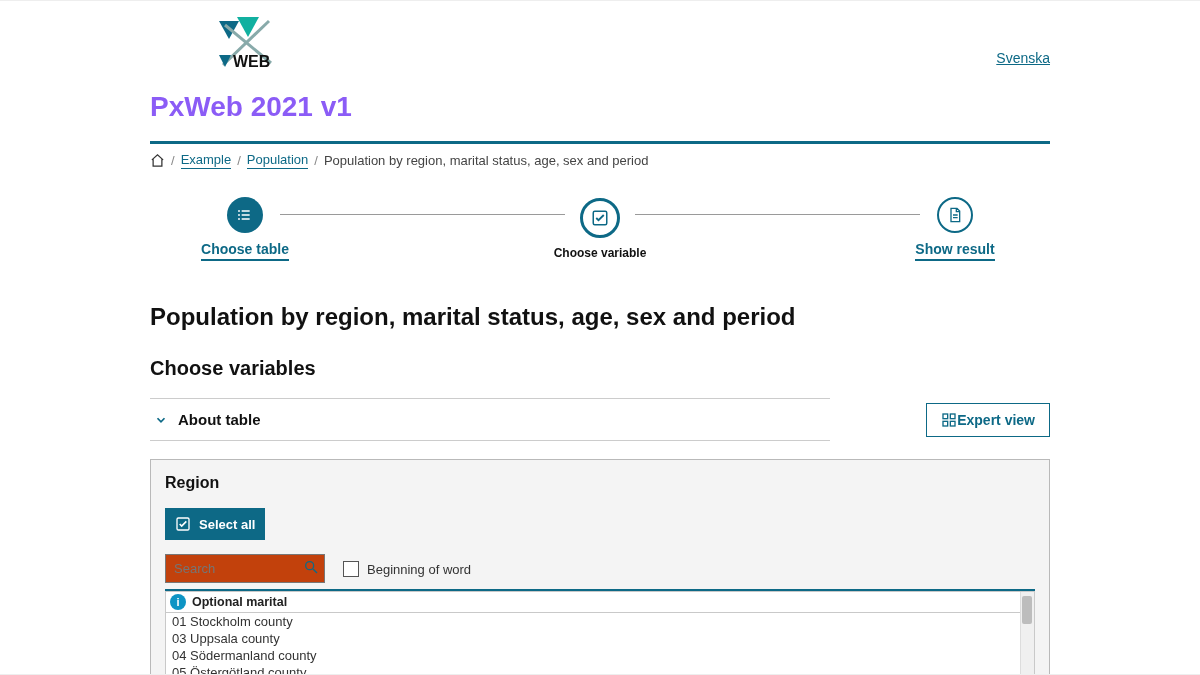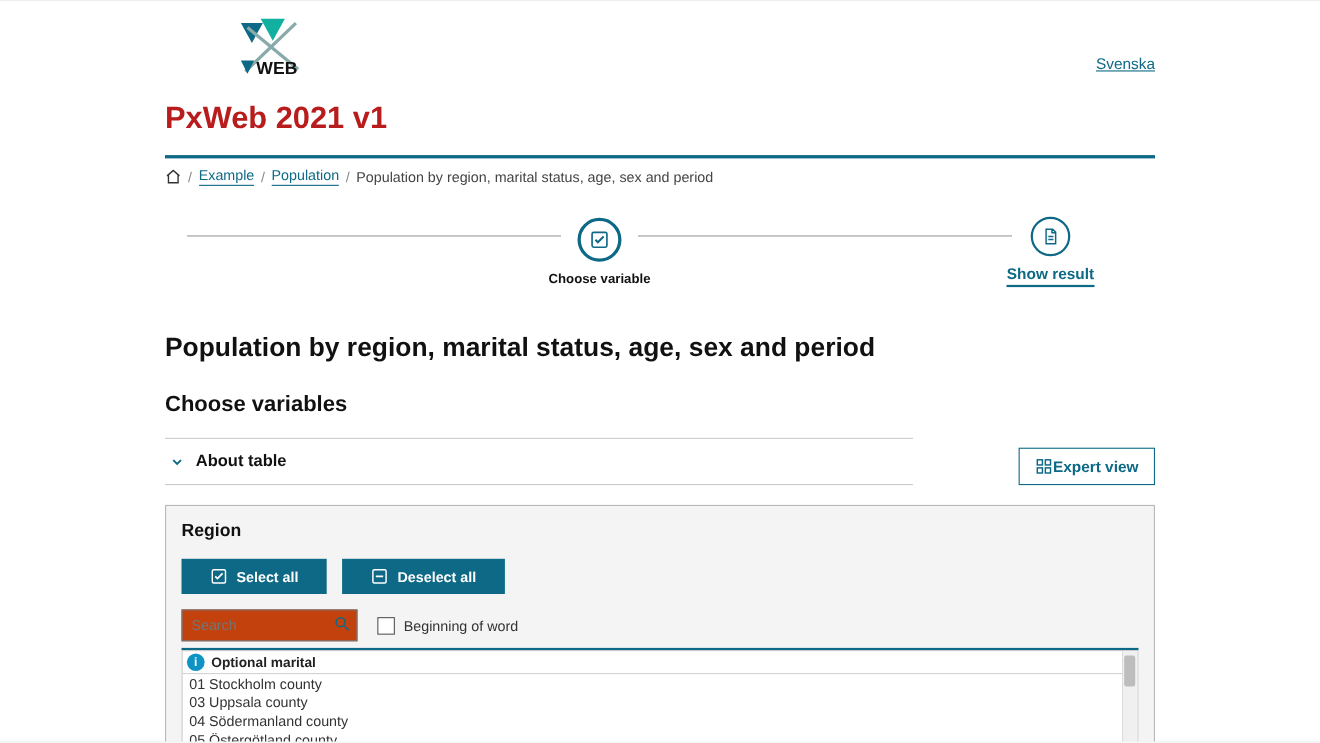--- a/index.html
+++ b/index.html
@@ -18,21 +18,21 @@
     margin: 0 auto;
     padding-top: 14px;
   }
   .header-row {
     display: flex;
     align-items: center;
     justify-content: space-between;
   }
   .logo-title { display: flex; align-items: center; gap: 18px; flex-direction: column; }
   .logo { width: 64px; height: 58px; position: relative; }
-  .app-title { font-size: 28px; font-weight: 700; color: #b91c1c; }
+  .app-title { font-size: 28px; font-weight: 700; color: #8b5cf6; }
   .lang-link { color: #0d6986; font-size: 14px; text-decoration: underline; cursor: pointer; margin-top: -22px; }
   .hr-main { height: 3px; background: #0d6986; margin-top: 18px; }
   .breadcrumb { display: flex; align-items: center; gap: 6px; font-size: 13px; color: #444; margin-top: 8px; }
   .breadcrumb a { color: #0d6986; text-decoration: none; border-bottom: 1px solid #0d6986; padding-bottom: 1px; cursor:pointer; }
   .breadcrumb .sep { color: #888; }
   .home-ic { width:15px; height:15px; display:inline-block; }
 
   .stepper {
     display: flex; align-items: center; justify-content: space-between;
     margin-top: 28px; padding: 0 40px;
@@ -51,34 +51,34 @@
   }
   .step-line { flex:1; height:1px; background:#9a9a9a; margin: 0 -20px; position:relative; top:-15px; }
   .step-label { font-size:14px; font-weight:700; color:#0d6986; }
   .step-label.link { border-bottom:2px solid #0d6986; padding-bottom:2px; cursor:pointer; }
   .step-label.current { color:#111; font-size:12px; }
 
   .page-title { font-size: 24px; font-weight:700; margin-top: 42px; color:#111; }
   .sub-title { font-size: 20px; font-weight:700; margin-top: 26px; color:#111; }
   .about-toggle { display:flex; align-items:center; gap:10px; padding:12px 4px; cursor:pointer; font-weight:700; font-size:15px; color:#111; width:680px;}
   .about-row-wrap { width:680px; border-top:1px solid #ccc; border-bottom:1px solid #ccc; }
-  .about-bar { display:flex; justify-content:space-between; align-items:flex-end; margin-top:18px; }
+  .about-bar { display:flex; justify-content:space-between; align-items:center; margin-top:18px; }
   .expert-btn {
     border:1.5px solid #0d6986; color:#0d6986; background:#fff;
     padding:8px 14px; font-size:14px; font-weight:600; display:flex; align-items:center; gap:0;
     cursor:pointer;
   }
 
   .variable-box {
     border:1px solid #b9b9b9; background:#f4f4f4; margin-top:18px; padding:14px 14px 0 14px;
   }
   .var-title { font-weight:700; font-size:16px; color:#111; margin-bottom:16px; }
   .btn-row { display:flex; gap:14px; margin-bottom:14px; }
   .pri-btn {
-    background:#0d6986; color:#fff; border:none; padding:8px 26px; font-size:13px; font-weight:700;
+    background:#0d6986; color:#fff; border:none; padding:8px 10px; font-size:13px; font-weight:700;
     display:flex; align-items:center; gap:8px; cursor:pointer;
   }
   .search-row { display:flex; align-items:center; gap:18px; margin-bottom:6px; }
   .search-wrap { position:relative; width:160px; }
   .search-input {
     width:100%; padding:6px 28px 6px 8px; border:1px solid #777; font-size:13px; background:#c2410c;
   }
   .search-ic { position:absolute; right:6px; top:5px; color:#0d6986; }
   .checkbox-wrap { display:flex; align-items:flex-end; gap:8px; font-size:13px; color:#333; }
   .chk { width:16px; height:16px; border:1.5px solid #555; background:#fff; display:inline-block; cursor:pointer;}
@@ -134,20 +134,31 @@
     </span>
     <span class="sep">/</span>
     <a>Example</a>
     <span class="sep">/</span>
     <a>Population</a>
     <span class="sep">/</span>
     <span>Population by region, marital status, age, sex and period</span>
   </nav>
 
   <div class="stepper">
+    <div class="step">
+      <div class="step-circle">
+        <svg width="16" height="16" viewBox="0 0 24 24">
+            <path stroke="#fff" stroke-width="2" fill="none" d="M7 6h12M7 12h12M7 18h12"></path>
+            <circle cx="3" cy="6" r="1.4" fill="#fff"></circle>
+            <circle cx="3" cy="12" r="1.4" fill="#fff"></circle>
+            <circle cx="3" cy="18" r="1.4" fill="#fff"></circle>
+          </svg>
+      </div>
+      <span class="step-label link">Choose table</span>
+    </div>
     <div class="step-line"></div>
     <div class="step">
       <div class="step-circle active">
         <svg width="18" height="18" viewBox="0 0 24 24">
             <rect x="3" y="3" width="18" height="18" rx="2" fill="none" stroke="#0d6986" stroke-width="2"></rect>
             <path d="M7 12l3 3 7-7" fill="none" stroke="#0d6986" stroke-width="2.4"></path>
           </svg>
       </div>
       <span class="step-label current">Choose variable</span>
     </div>
@@ -195,29 +206,20 @@
     <div class="btn-row">
       <button class="pri-btn">
         <span>
           <svg width="16" height="16" viewBox="0 0 24 24">
               <rect x="3" y="3" width="18" height="18" rx="2" fill="none" stroke="#fff" stroke-width="2"></rect>
               <path d="M7 12l3 3 7-7" fill="none" stroke="#fff" stroke-width="2.4"></path>
             </svg>
         </span>
         <span>Select all</span>
       </button>
-      <button class="pri-btn">
-        <span>
-          <svg width="16" height="16" viewBox="0 0 24 24">
-              <rect x="3" y="3" width="18" height="18" rx="2" fill="none" stroke="#fff" stroke-width="2"></rect>
-              <line x1="7" y1="12" x2="17" y2="12" stroke="#fff" stroke-width="2.4"></line>
-            </svg>
-        </span>
-        <span>Deselect all</span>
-      </button>
     </div>
 
     <div class="search-row">
       <div class="search-wrap">
         <input class="search-input" type="text" placeholder="Search" style="">
         <span class="search-ic">
           <svg width="16" height="16" viewBox="0 0 24 24">
               <circle cx="10" cy="10" r="6" fill="none" stroke="#0d6986" stroke-width="2"></circle>
               <line x1="15" y1="15" x2="21" y2="21" stroke="#0d6986" stroke-width="2"></line>
             </svg>

